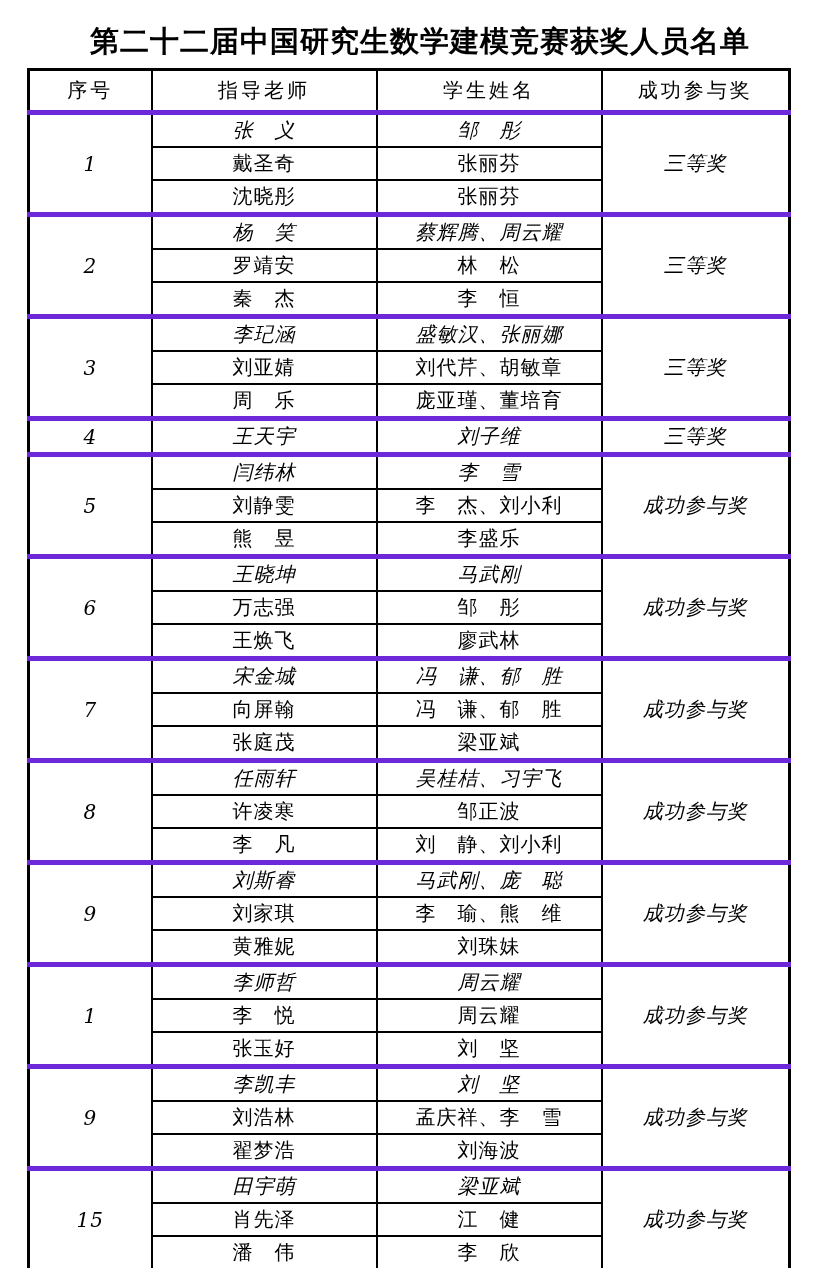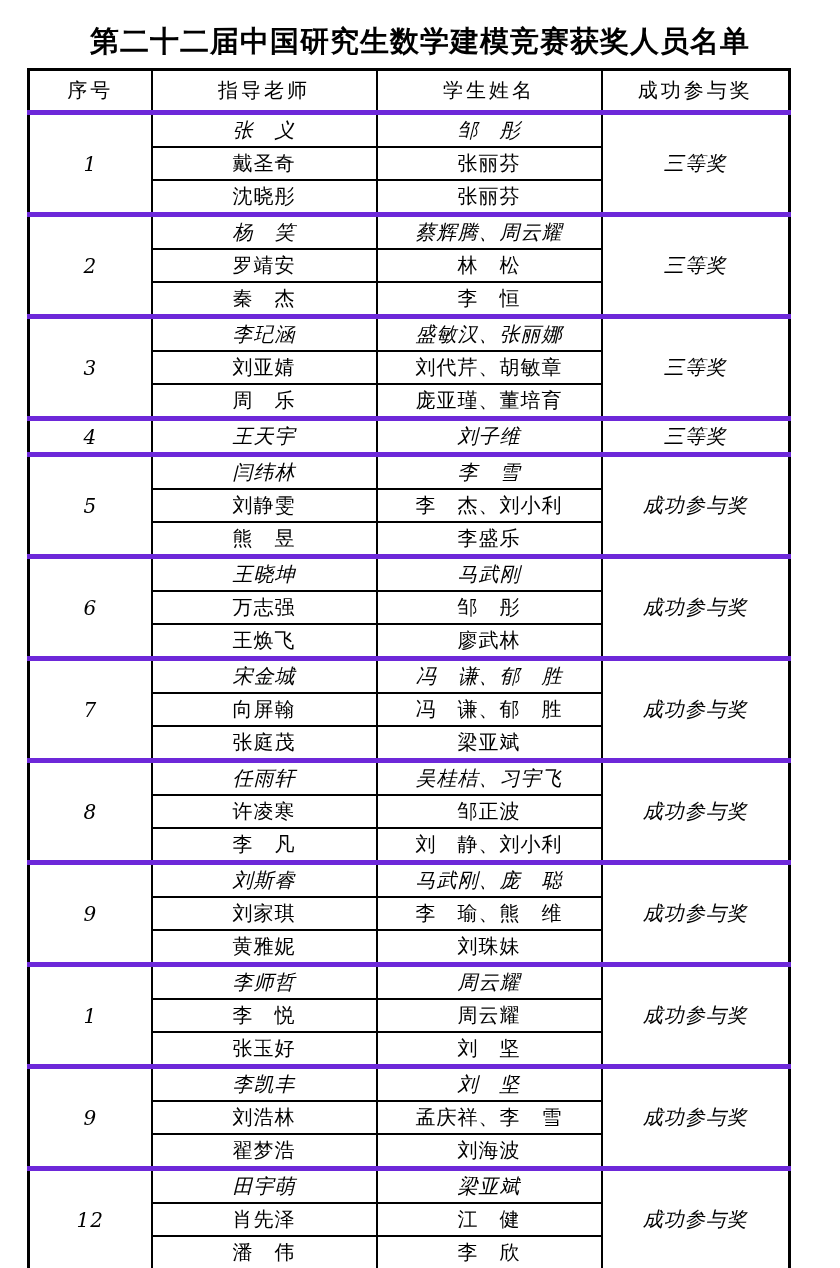--- a/index.html
+++ b/index.html
@@ -216,21 +216,21 @@
         </tr>
         <tr>
           <td>刘浩林</td>
           <td>孟庆祥、李　雪</td>
         </tr>
         <tr>
           <td>翟梦浩</td>
           <td>刘海波</td>
         </tr>
         <tr class="group-start">
-          <td rowspan="3">12</td>
+          <td rowspan="3">15</td>
           <td>田宇萌</td>
           <td>梁亚斌</td>
           <td rowspan="3">成功参与奖</td>
         </tr>
         <tr>
           <td>肖先泽</td>
           <td>江　健</td>
         </tr>
         <tr>
           <td>潘　伟</td>

